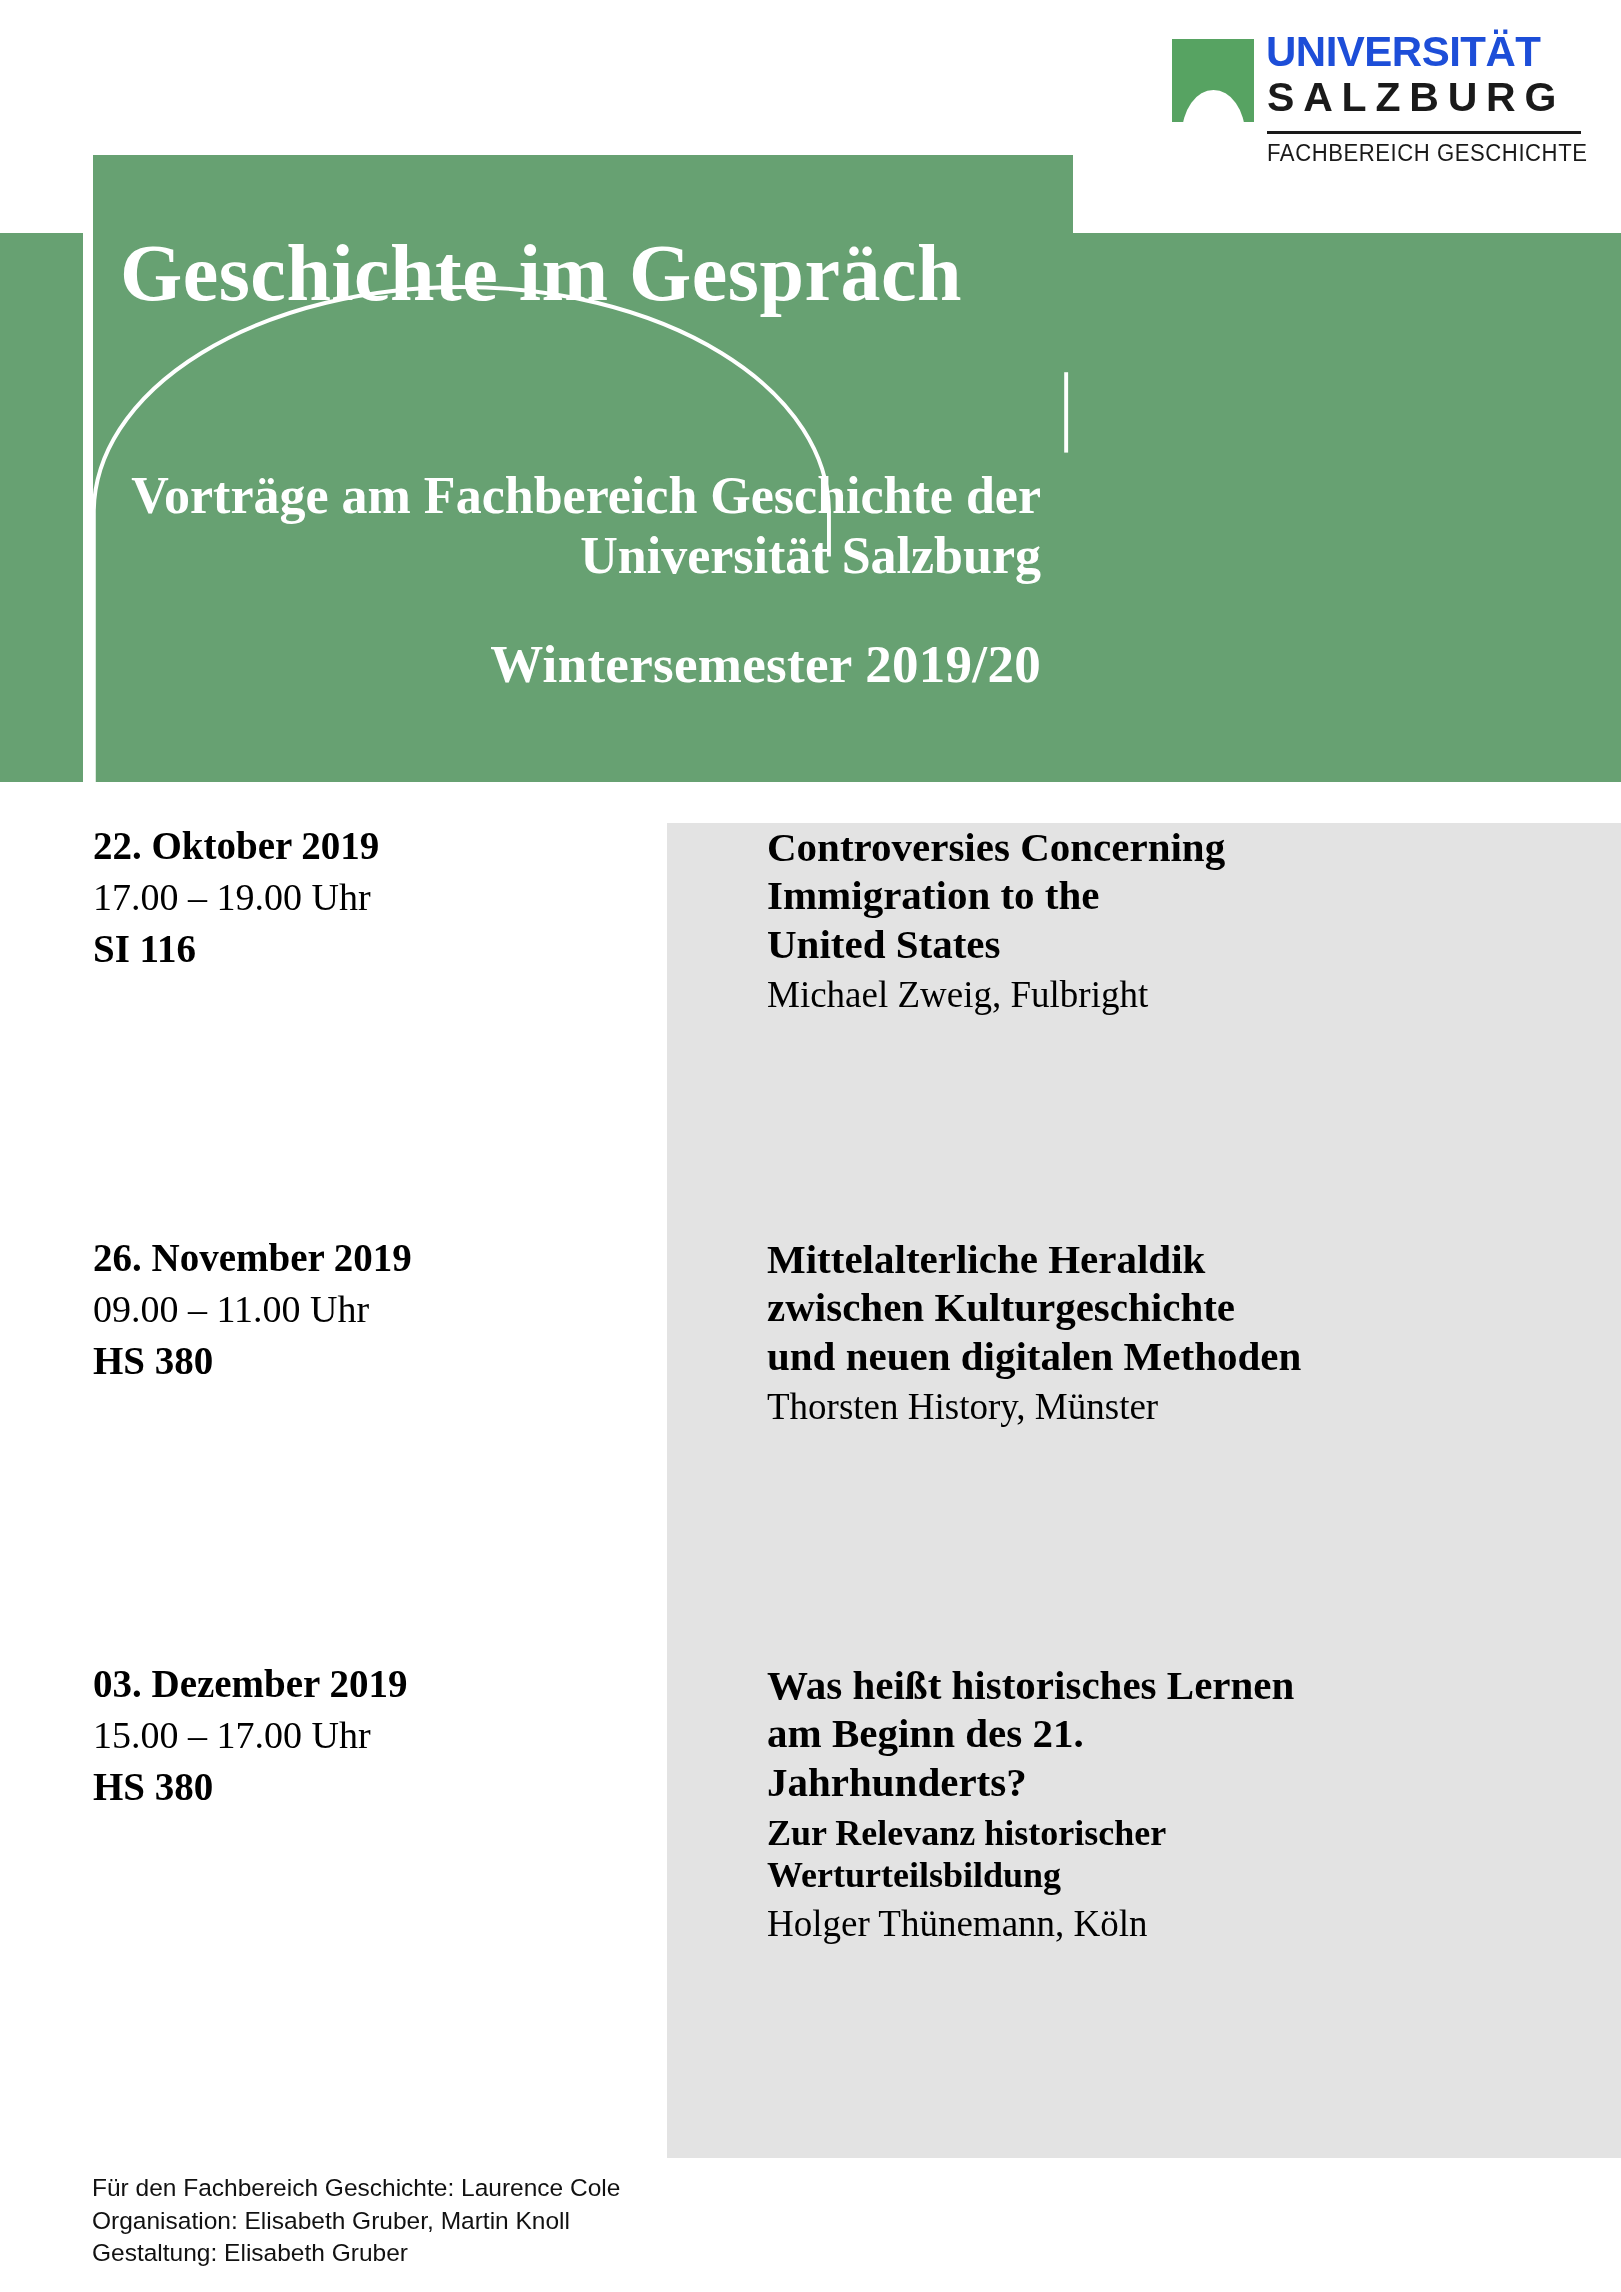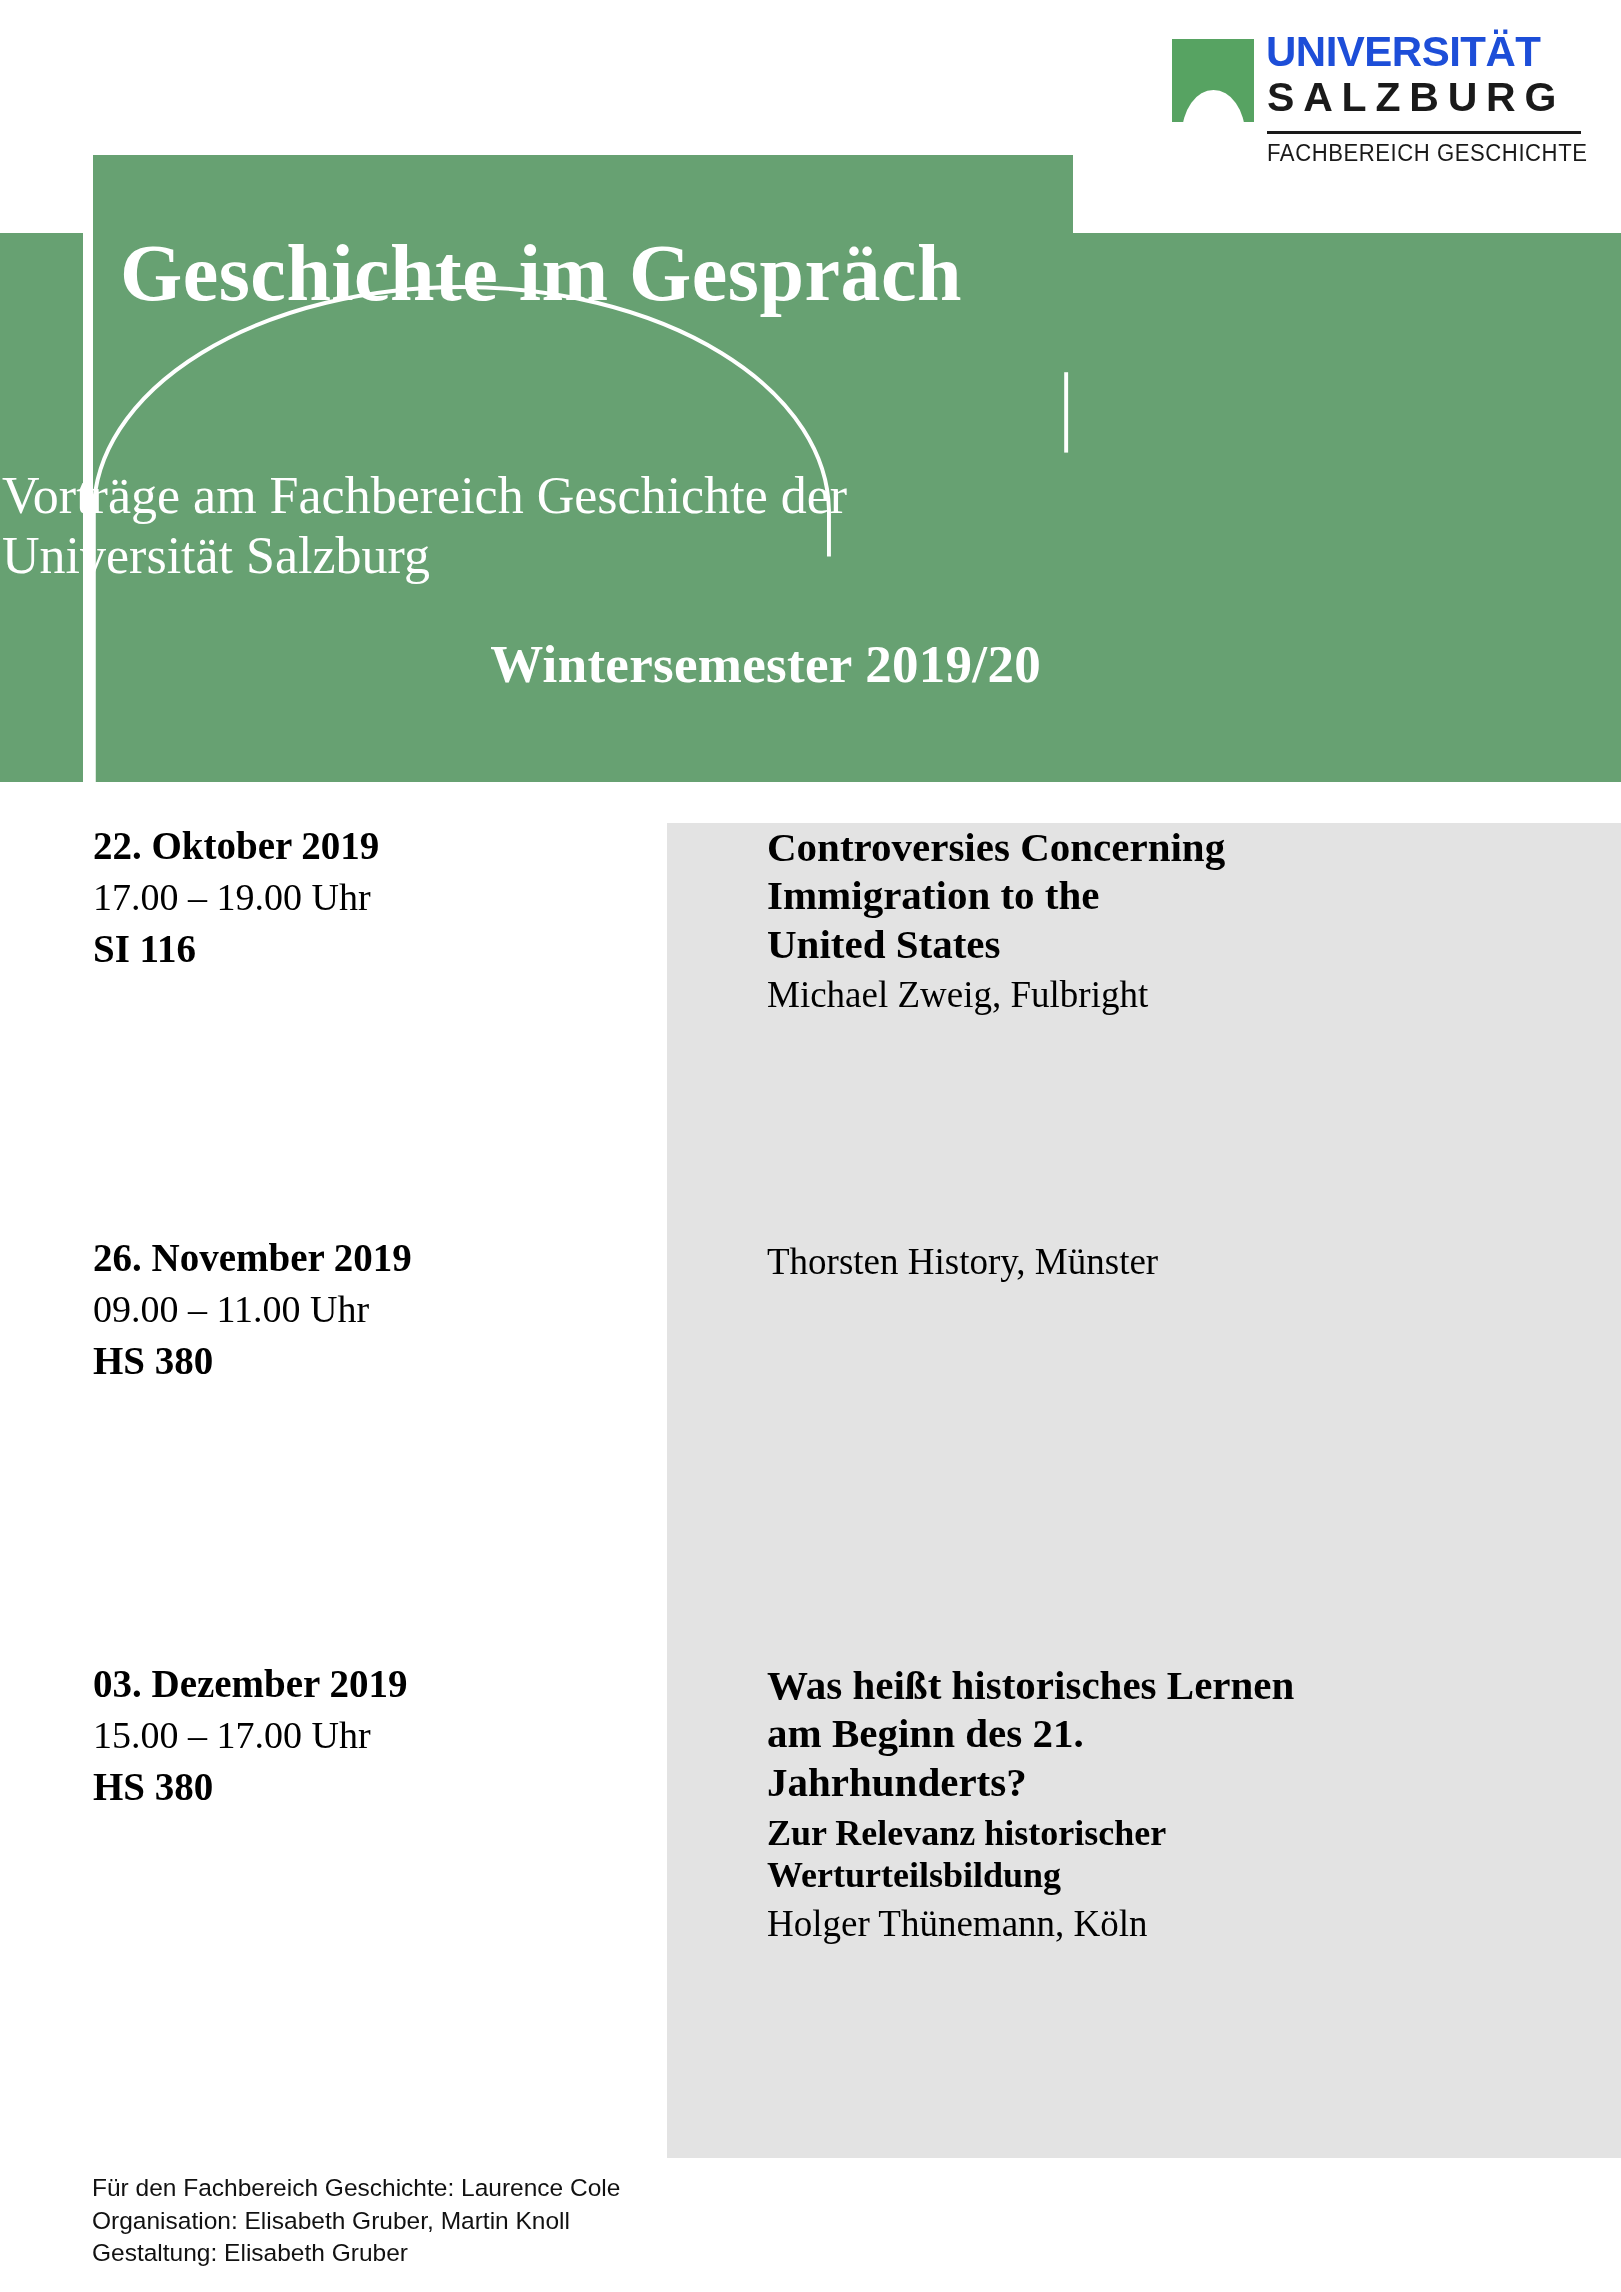--- a/index.html
+++ b/index.html
@@ -137,22 +137,23 @@
     color: #ffffff;
     line-height: 1;
     letter-spacing: 0.5px;
     white-space: nowrap;
   }
   .hdr-sub {
     position: absolute;
     right: 580px;
     top: 466px;
     width: 1039px;
+    text-align: right;
     font-size: 52px;
-    font-weight: normal;
+    font-weight: bold;
     color: #ffffff;
     line-height: 1.16;
   }
   .hdr-sub-line { display: block; }
   .hdr-term {
     position: absolute;
     right: 580px;
     top: 638px;
     width: 1039px;
     text-align: right;
@@ -303,20 +304,25 @@
       </div>
     </div>
 
     <div class="event" style="top:412px;">
       <div class="ev-left">
         <div class="ev-date">26. November 2019</div>
         <div class="ev-time">09.00 – 11.00 Uhr</div>
         <div class="ev-room">HS 380</div>
       </div>
       <div class="ev-right">
+        <div class="ev-title">
+          <span class="ev-title-line">Mittelalterliche Heraldik</span>
+          <span class="ev-title-line">zwischen Kulturgeschichte</span>
+          <span class="ev-title-line">und neuen digitalen Methoden</span>
+        </div>
         <div class="ev-speaker">Thorsten History, Münster</div>
       </div>
     </div>
 
     <div class="event" style="top:838px;">
       <div class="ev-left">
         <div class="ev-date">03. Dezember 2019</div>
         <div class="ev-time">15.00 – 17.00 Uhr</div>
         <div class="ev-room">HS 380</div>
       </div>

